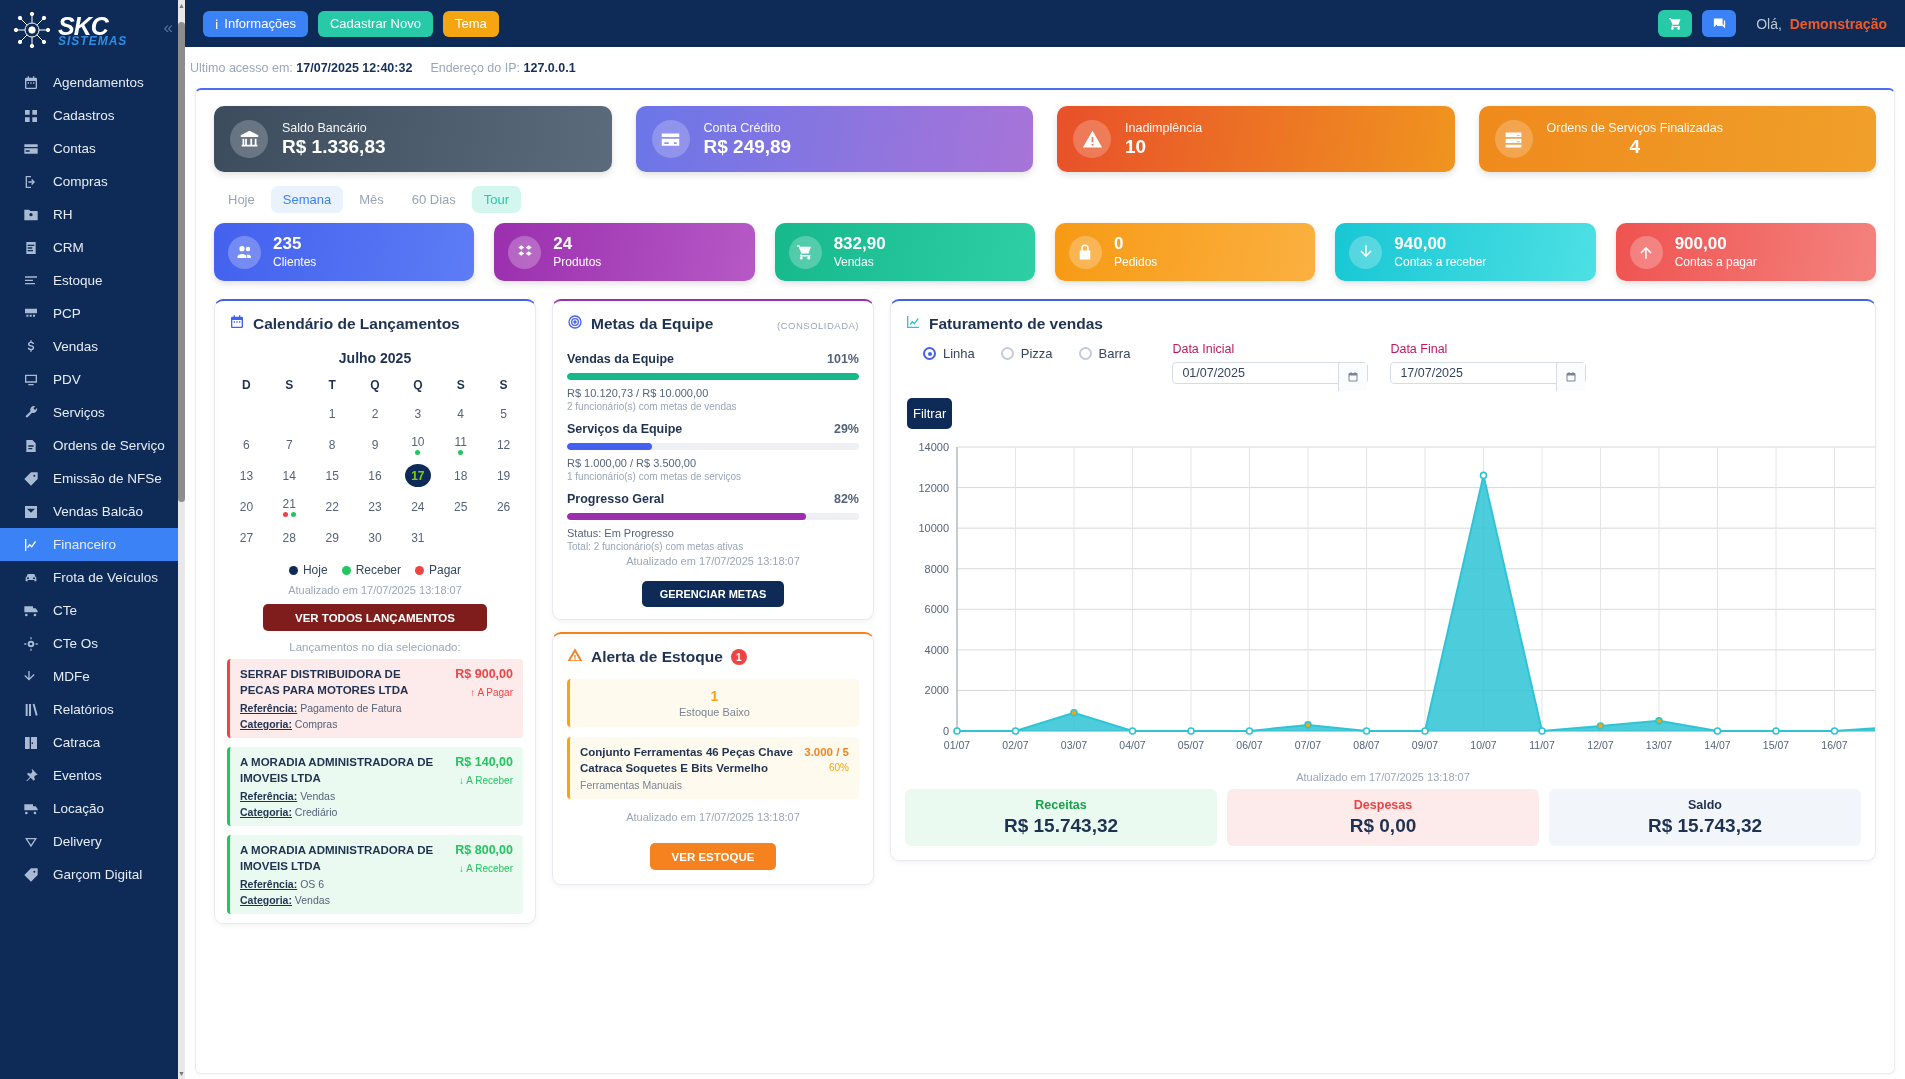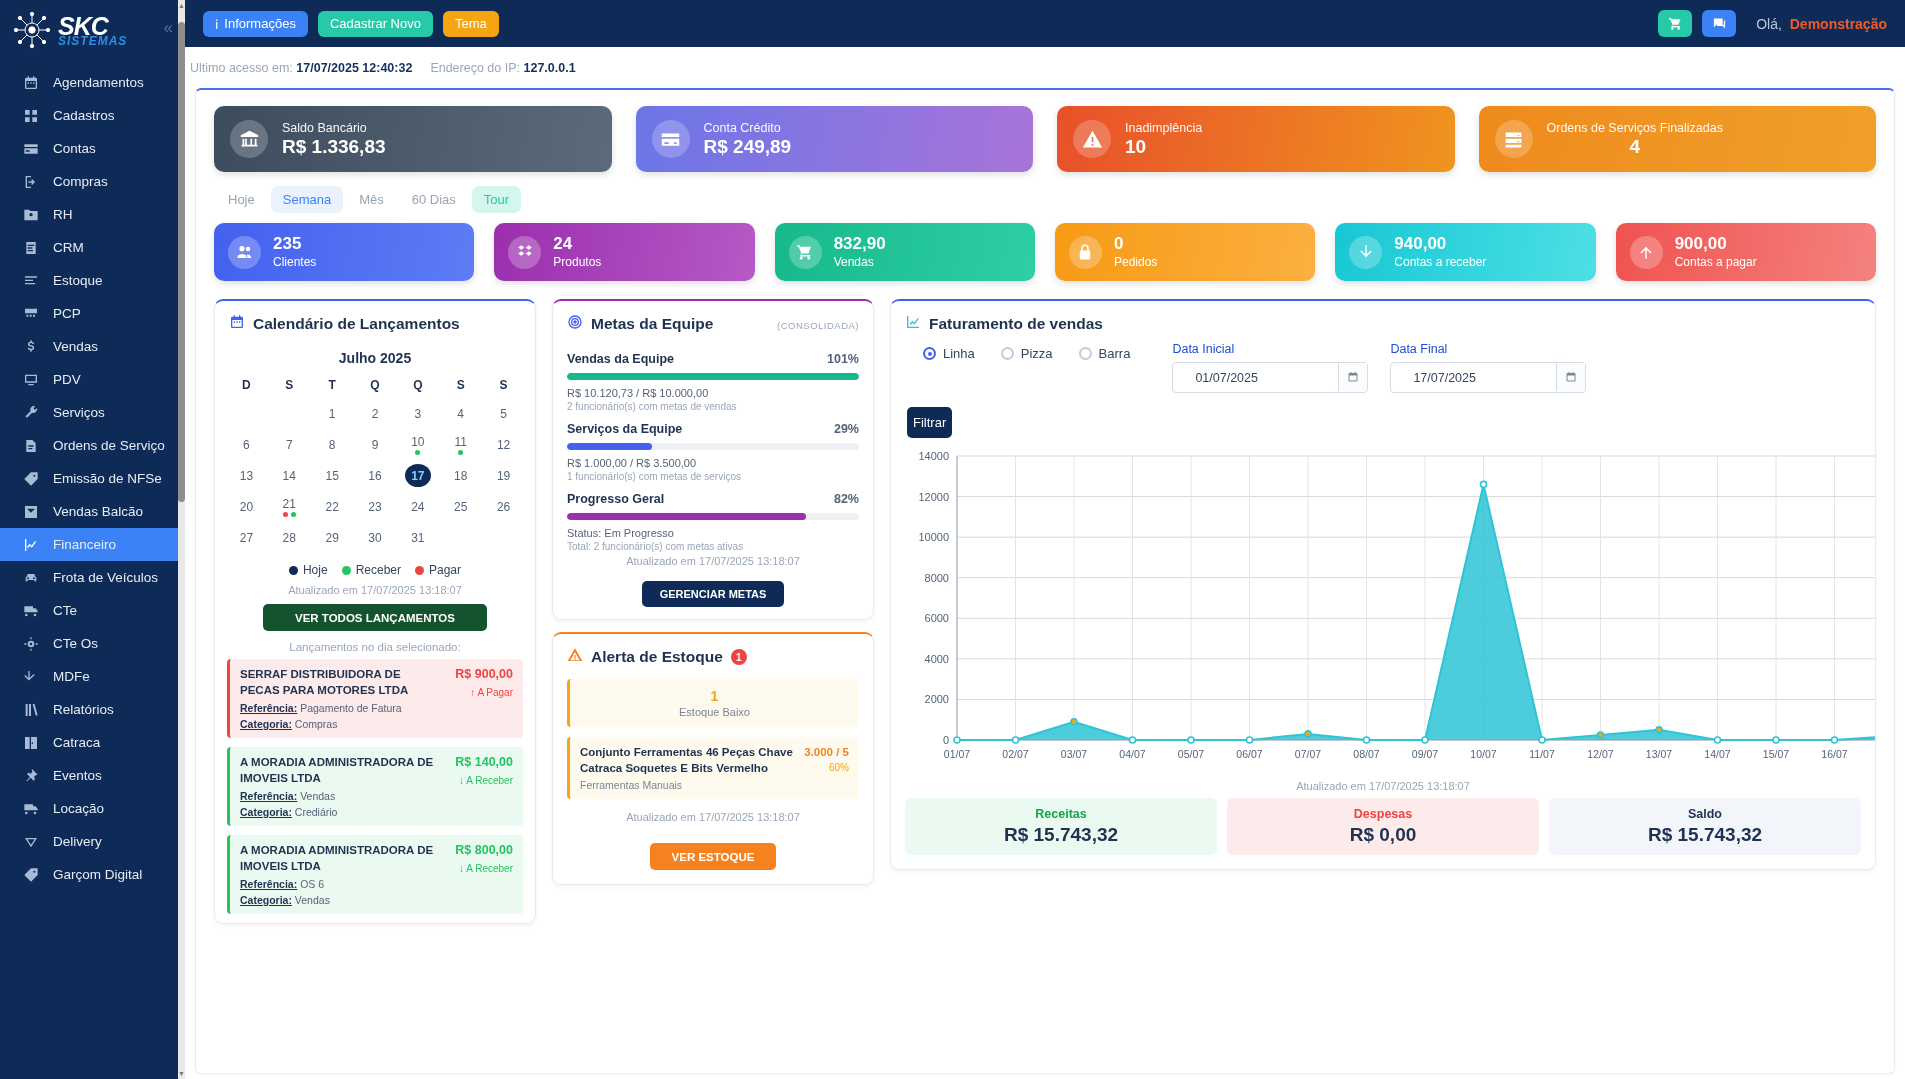--- a/index.html
+++ b/index.html
@@ -164,35 +164,35 @@
   .p-title .pic svg { width: 16px; height: 16px; }
 
   
   .cal-month { text-align: center; font-size: 14px; font-weight: bold; color: #1f3251;
     padding: 8px 0 6px 0; }
   .cal-grid { display: grid; grid-template-columns: repeat(7,1fr); padding: 0 10px; }
   .cal-grid div { text-align: center; font-size: 12px; color: #55637a; height: 31px;
     display:flex; align-items:center; justify-content:center; position: relative; }
   .cal-grid .dow { font-weight: bold; color: #1f3251; height: 26px; }
   .cal-grid .today {
-    background: #0d2b56; color: #7dd3fc; border-radius: 50%; width: 26px; height: 26px;
+    background: #0d2b56; color: #84cc16; border-radius: 50%; width: 26px; height: 26px;
     margin: 4px auto; font-weight: bold;
   }
   .cal-grid .cell { flex-direction: column; gap: 1px; }
   .dots { display: flex; gap: 3px; height: 5px; }
   .dot { width: 5px; height: 5px; border-radius: 50%; }
   .dot.g { background: #22c55e; }
   .dot.r { background: #ef4444; }
   .legend { display: flex; justify-content: center; gap: 14px; padding: 10px 0 4px 0;
     font-size: 12px; color: #34455f; }
   .legend span { display: flex; align-items: center; gap: 5px; }
   .legend i { width: 9px; height: 9px; border-radius: 50%; display: inline-block; }
   .upd { text-align: center; font-size: 11px; color: #9aa6b8; padding: 3px 0 8px 0; }
   .btn-dark {
-    display: block; margin: 0 auto; background: #14532d; color: #fff; border: none;
+    display: block; margin: 0 auto; background: #7f1d1d; color: #fff; border: none;
     border-radius: 5px; height: 27px; padding: 0 32px; font-size: 11.5px;
     font-weight: bold; cursor: pointer; font-family: inherit;
   }
   .sel-note { text-align: center; font-size: 11.5px; color: #9aa6b8; padding: 10px 0 6px 0; }
   .tx {
     margin: 0 12px 9px 12px; border-left: 3px solid #ef4444; border-radius: 4px;
     background: #fdeaea; padding: 8px 10px; position: relative;
   }
   .tx.green { border-left-color: #22c55e; background: #eafaf0; }
   .tx .name { font-size: 11.5px; font-weight: bold; color: #1f3251; width: 200px; line-height: 1.35; }
@@ -257,25 +257,25 @@
     width: 13px; height: 13px; border-radius: 50%; border: 2px solid #c3cbd8;
     display: inline-block; position: relative;
   }
   .radio.on i { border-color: #4361ee; }
   .radio.on i::after {
     content: ''; position: absolute; left: 2.5px; top: 2.5px; width: 4px; height: 4px;
     background: #4361ee; border-radius: 50%;
   }
   .fat-head { display: flex; gap: 18px; align-items: flex-start; padding: 0 16px; }
   .dates { display: flex; gap: 22px; margin-left: 24px; }
-  .dtf .dl { font-size: 12.5px; color: #1d4ed8; margin-bottom: 6px; }
+  .dtf .dl { font-size: 12.5px; color: #be185d; margin-bottom: 6px; }
   .dtf .inp {
-    width: 196px; height: 31px; border: 1px solid #d6dce6; border-radius: 4px;
+    width: 196px; height: 22px; border: 1px solid #d6dce6; border-radius: 4px;
     display: flex; align-items: center; font-size: 12.5px; color: #34455f;
-    padding-left: 22px; background: #fff; position: relative;
+    padding-left: 9px; background: #fff; position: relative;
   }
   .dtf .inp .cal-btn {
     position: absolute; right: 0; top: 0; width: 29px; height: 28px;
     border-left: 1px solid #d6dce6; display: flex; align-items: center;
     justify-content: center; background: #fbfcfd; cursor: pointer;
   }
   .dtf .inp .cal-btn svg { width: 12px; height: 12px; fill: #7b8596; }
   .btn-filtrar {
     margin: 14px 0 0 16px; background: #0d2b56; color: #fff; border: none;
     border-radius: 5px; height: 31px; padding: 0 6px; font-size: 13px;

